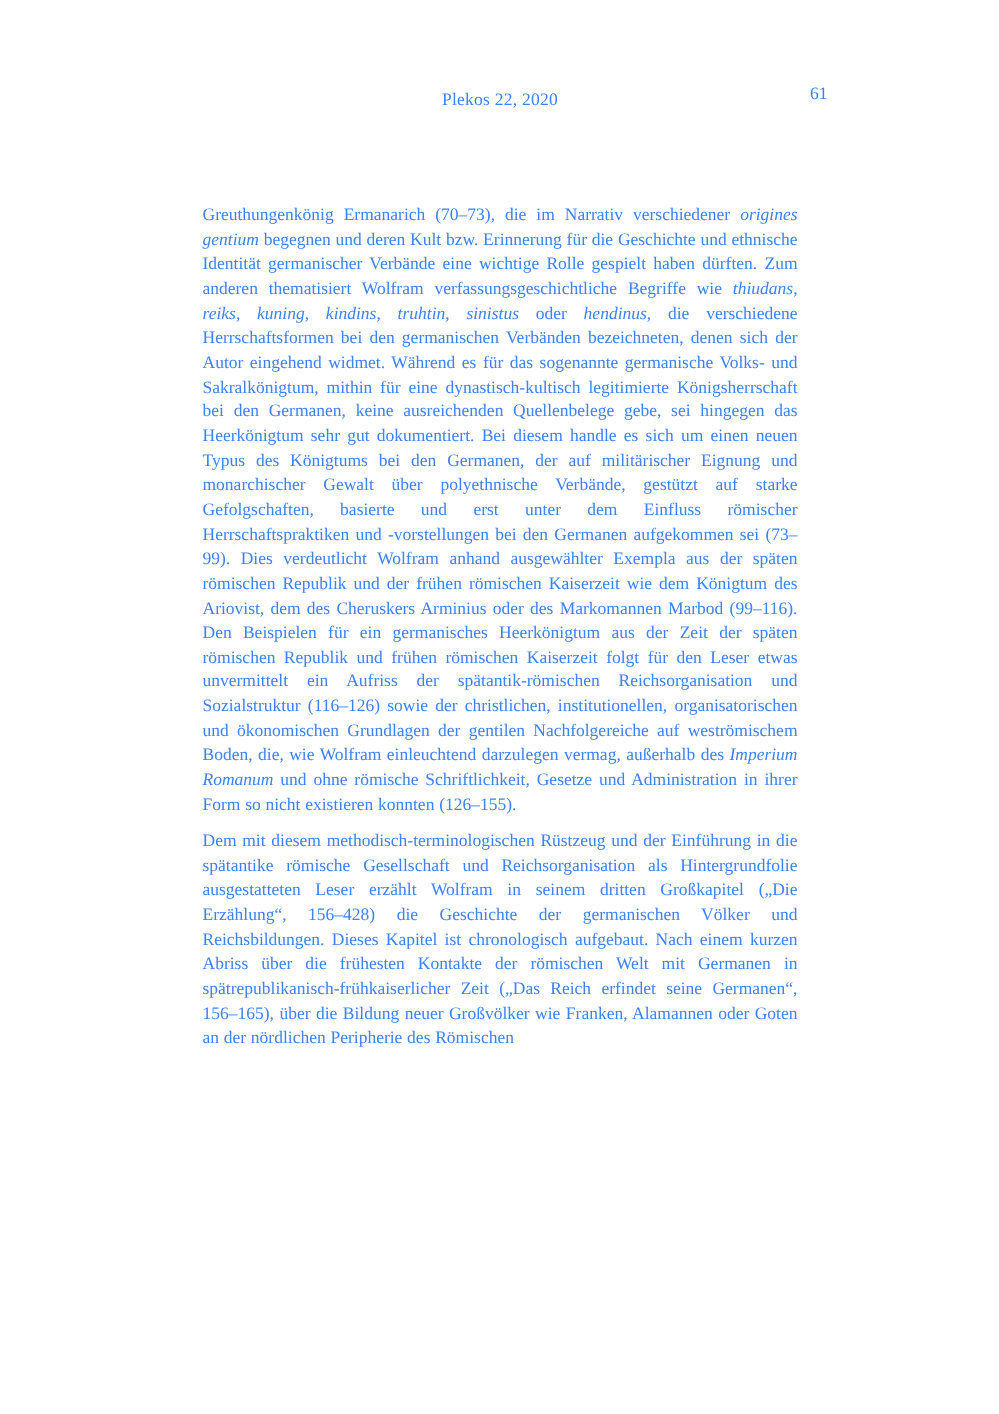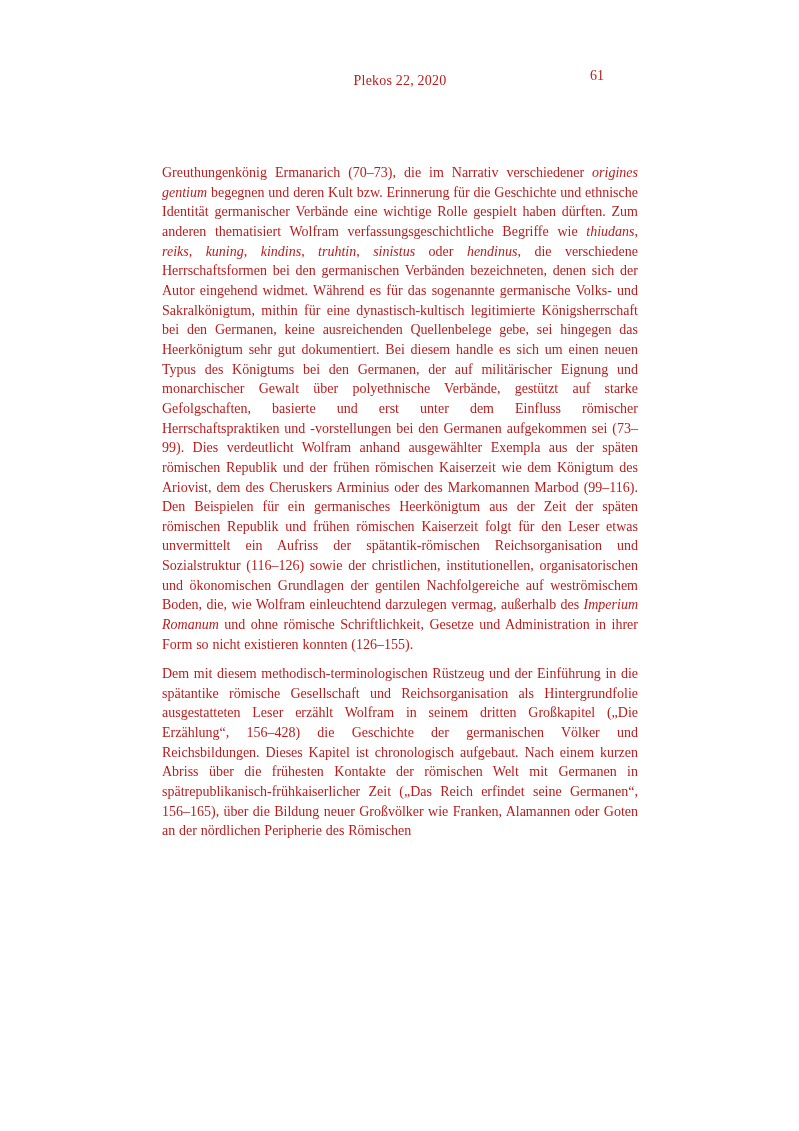--- a/index.html
+++ b/index.html
@@ -6,39 +6,39 @@
     margin: 0;
     padding: 0;
     background: #ffffff;
   }
   .page {
     position: relative;
     width: 799px;
     height: 1131px;
     background: #ffffff;
     font-family: "Liberation Serif", "DejaVu Serif", serif;
-    color: #b91c1c;
+    color: #3b82f6;
     overflow: hidden;
   }
   .running-head {
     position: absolute;
     top: 72px;
     left: 162px;
     width: 476px;
     text-align: center;
     font-size: 14px;
     line-height: 17px;
     letter-spacing: 0.2px;
   }
   .page-number {
     position: absolute;
     top: 67px;
-    left: 590px;
+    left: 622px;
     width: 40px;
-    text-align: left;
+    text-align: right;
     font-size: 14px;
     line-height: 17px;
   }
   .article-body {
     position: absolute;
     top: 143px;
     left: 162px;
     width: 476px;
     font-size: 14px;
     line-height: 19.65px;

